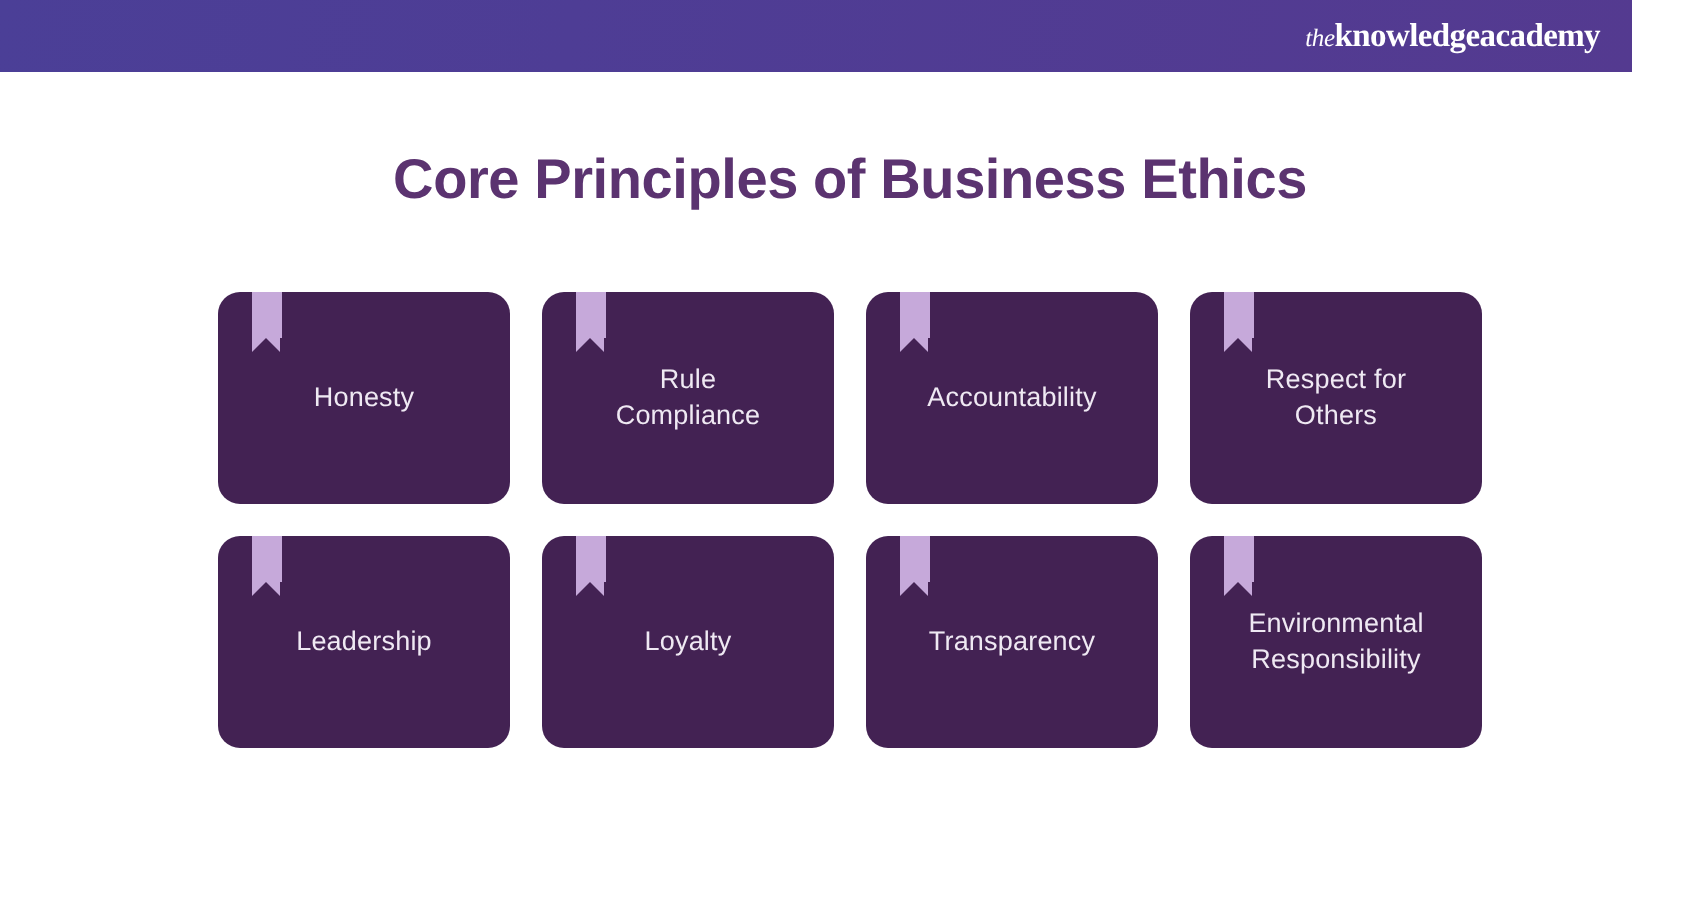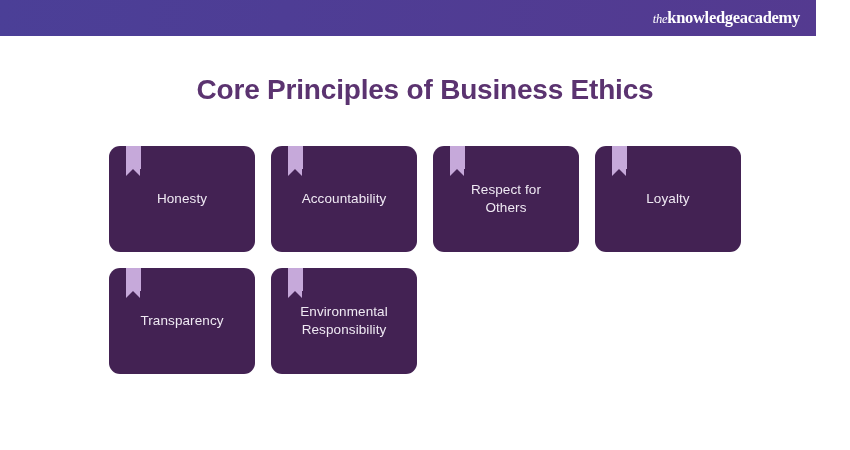--- a/index.html
+++ b/index.html
@@ -107,32 +107,41 @@
 
   <div class="title">Core Principles of Business Ethics</div>
 
   <div class="grid">
 
     <div class="card">
       <span class="ribbon"></span>
       <span class="card-label">Honesty</span>
     </div>
 
+    <div class="card">
+      <span class="ribbon"></span>
+      <span class="card-label">Rule
+Compliance</span>
+    </div>
 
     <div class="card">
       <span class="ribbon"></span>
       <span class="card-label">Accountability</span>
     </div>
 
     <div class="card">
       <span class="ribbon"></span>
       <span class="card-label">Respect for
 Others</span>
     </div>
 
+    <div class="card">
+      <span class="ribbon"></span>
+      <span class="card-label">Leadership</span>
+    </div>
 
     <div class="card">
       <span class="ribbon"></span>
       <span class="card-label">Loyalty</span>
     </div>
 
     <div class="card">
       <span class="ribbon"></span>
       <span class="card-label">Transparency</span>
     </div>

